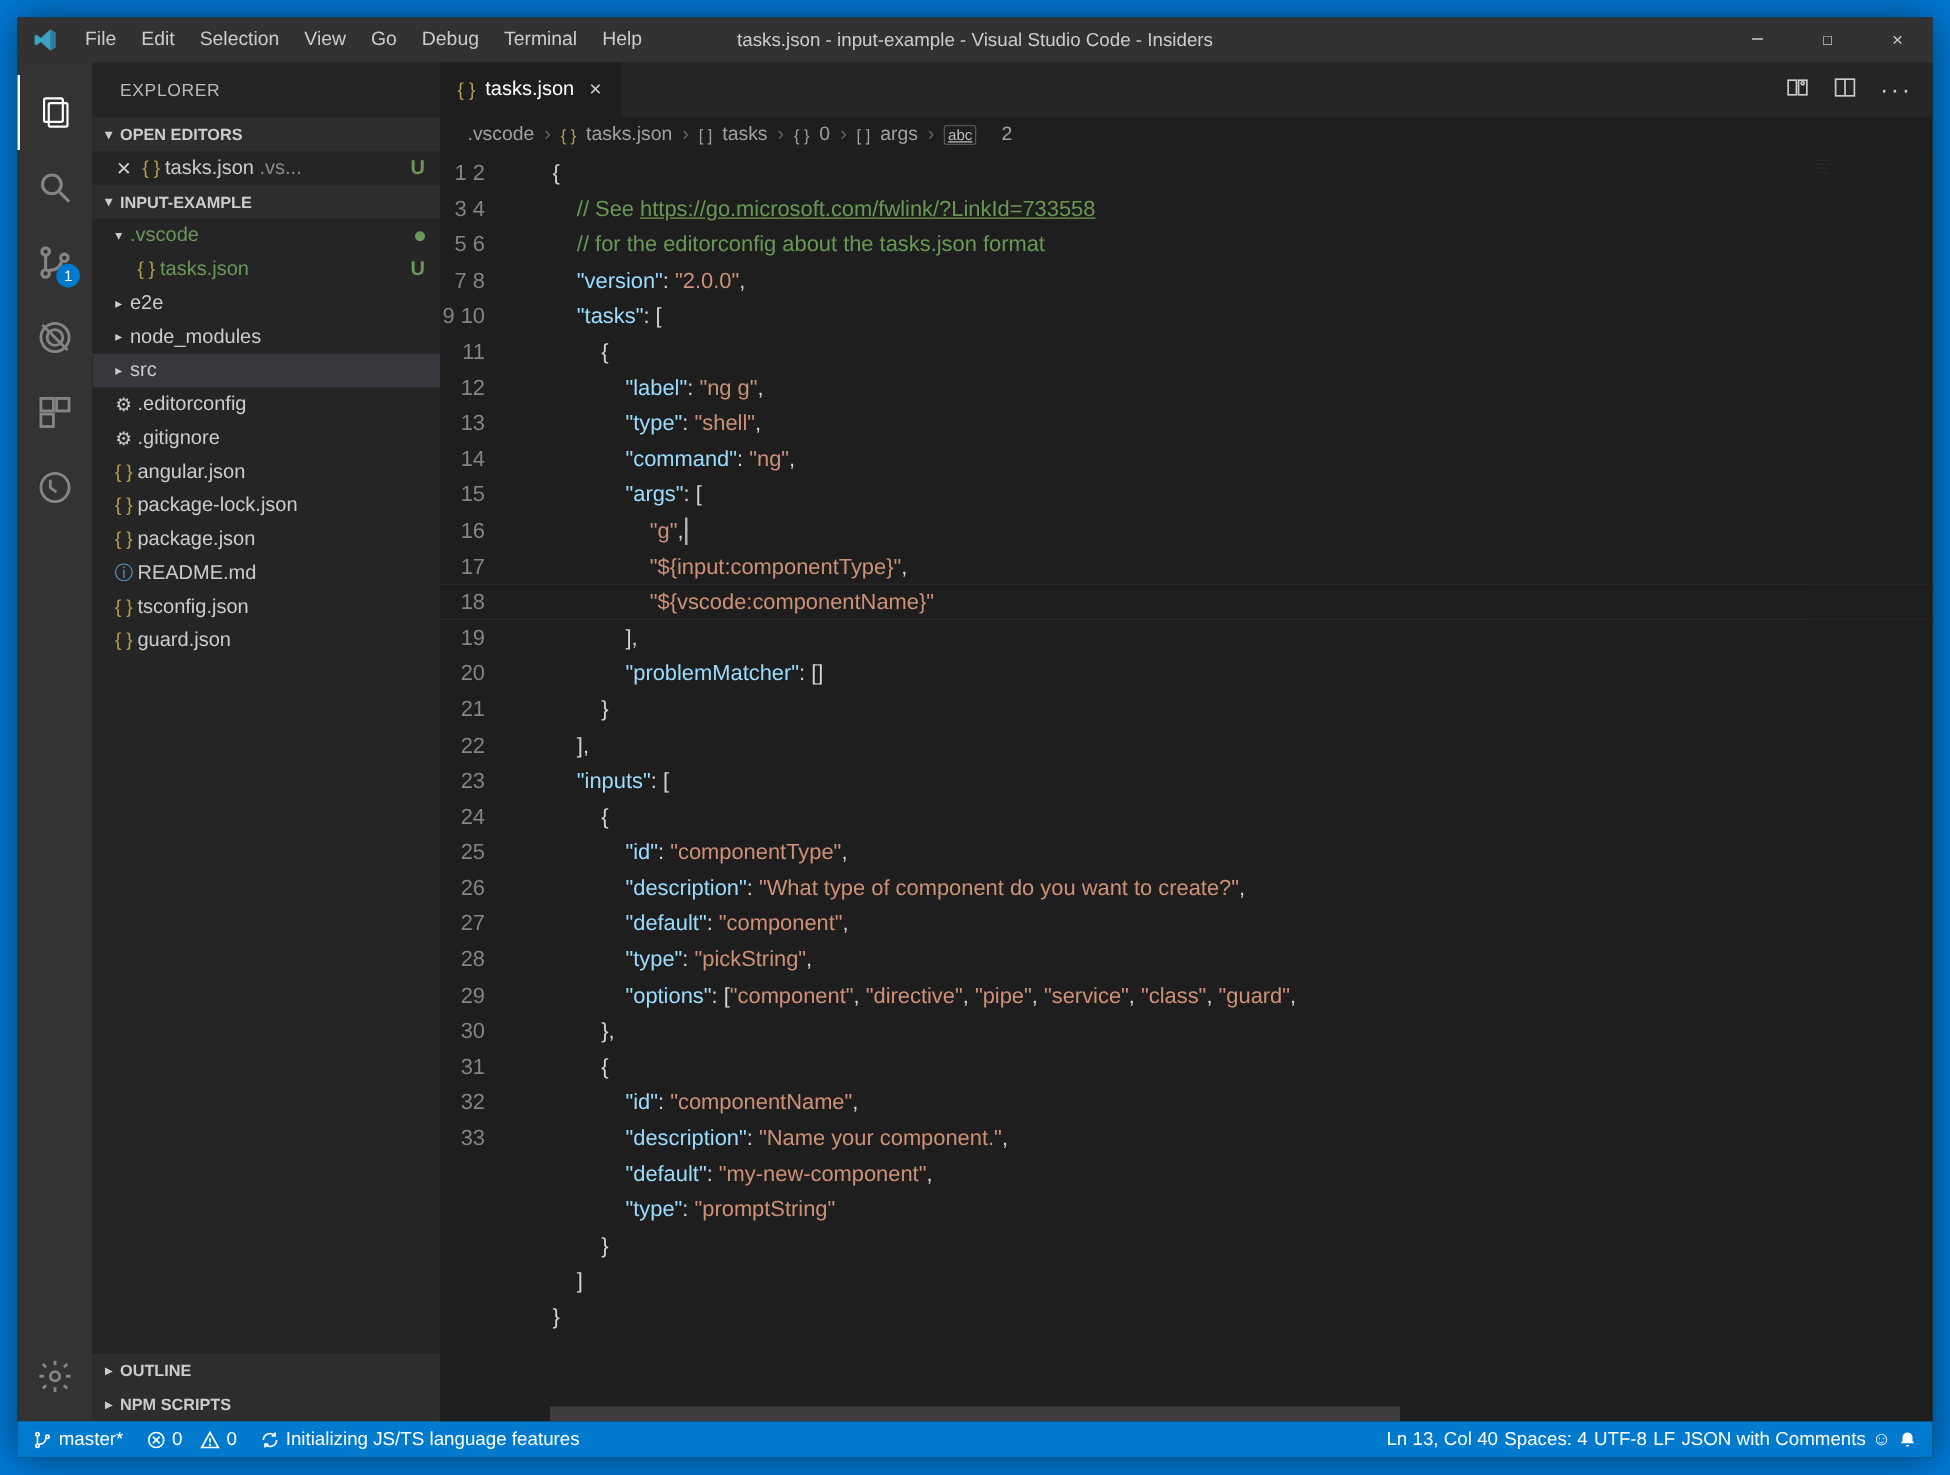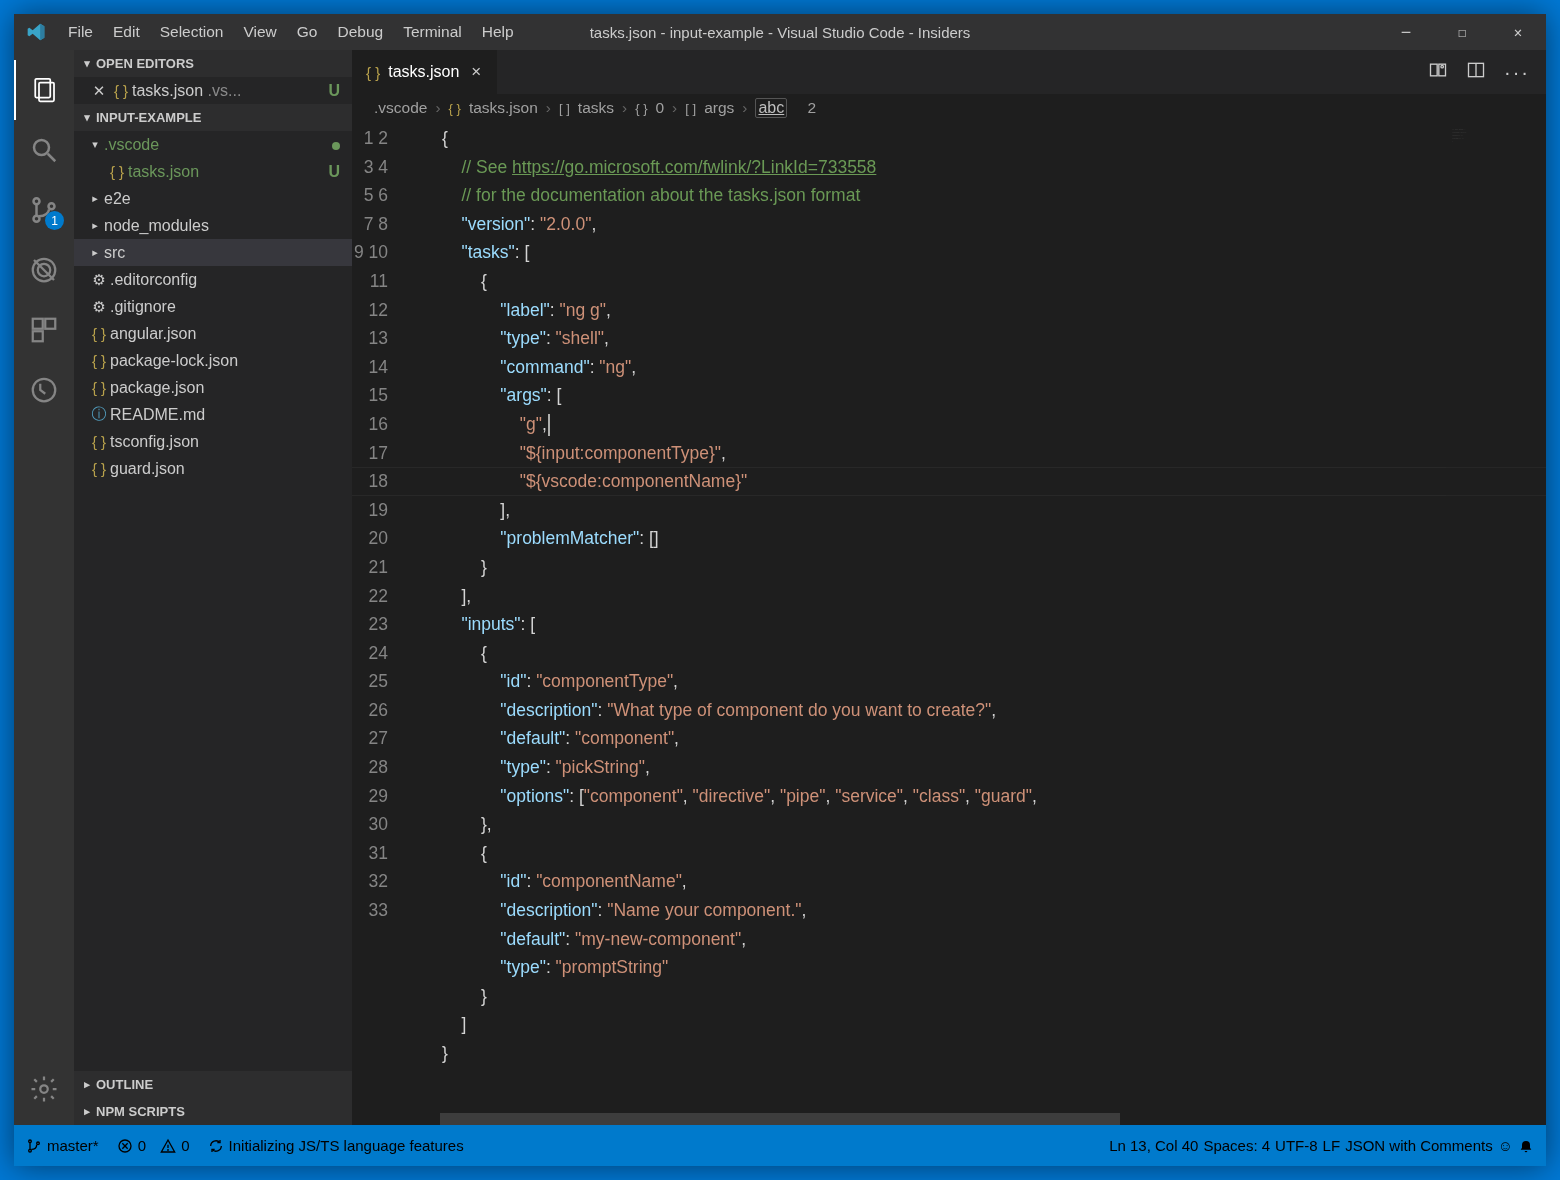--- a/index.html
+++ b/index.html
@@ -43,31 +43,31 @@
 .breadcrumb { height:28px; background:#1e1e1e; display:flex; align-items:center; padding-left:22px; font-size:15.5px; color:#a0a0a0; gap:8px; }
 .breadcrumb .sep { color:#666; }
 .breadcrumb .ic { font-size:13px; }
 .editor { flex:1; display:flex; background:#1e1e1e; font-family:Consolas,monospace; font-size:17.5px; position:relative; min-height:0;gap:32px; }
 .gutter { width:58px; text-align:right; color:#858585; padding-right:22px; line-height:28.6px; padding-top:2px; }
 .code { flex:1; white-space:pre; line-height:28.6px; color:#d4d4d4; padding-top:2px; overflow:hidden; position:relative; }
 .cur-line { position:absolute; left:0; right:0; height:28.6px; border-top:1px solid #282828; border-bottom:1px solid #282828; pointer-events:none; }
 .minimap { position:absolute; right:0; top:0; width:100px; height:100%; background:#1e1e1e; opacity:.25; font-size:2px; line-height:3px; color:#999; overflow:hidden; padding:6px; }
 .hscroll { height:12px; background:#1e1e1e; position:relative; }
 .hscroll .thumb { position:absolute; left:88px; top:0; width:680px; height:12px; background:rgba(121,121,121,.35); }
-.statusbar { height:41px; background:#007acc; color:#000000; display:flex; align-items:center; font-size:15px; padding:0 12px; gap:18px; }
+.statusbar { height:29px; background:#007acc; color:#ffffff; display:flex; align-items:center; font-size:15px; padding:0 12px; gap:18px; }
 .statusbar .r { margin-left:auto; display:flex; align-items:center; gap:5px; }
 .statusbar svg { width:16px; height:16px; vertical-align:middle; }
 .sb-item { display:flex; align-items:center; gap:5px; }
 
 .c-cmt { color:#6a9955; }
 .c-link { color:#6a9955; text-decoration:underline; }
 .c-key { color:#9cdcfe; }
 .c-str { color:#ce9178; }
 .c-pun { color:#d4d4d4; }
-.c-abc { color:#bfbfbf; font-size:16px; border:1px solid #555; padding:0 2px; border-radius:2px;text-decoration:underline; }
+.c-abc { color:#bfbfbf; font-size:12px; border:1px solid #555; padding:0 2px; border-radius:2px;text-decoration:underline; }
 .main { flex:1; display:flex; flex-direction:column; min-width:0; }
 .text-cursor { display:inline-block; width:2px; height:22px; background:#aeafad; vertical-align:middle; margin-left:1px; }
 .collapse { display:flex; flex-direction:column; }
 </style>
 </head>
 <body>
 
 <div class="vscode">
 
   <div class="titlebar">
@@ -141,20 +141,21 @@
       </div>
       <div class="abicon bottom">
         <svg viewBox="0 0 24 24" fill="none" stroke="currentColor" stroke-width="1.8">
             <circle cx="12" cy="12" r="3"></circle>
             <path d="M12 2v3M12 19v3M4.2 4.2l2.1 2.1M17.7 17.7l2.1 2.1M2 12h3M19 12h3M4.2 19.8l2.1-2.1M17.7 6.3l2.1-2.1"></path>
           </svg>
       </div>
     </div>
 
     <div class="sidebar">
+      <div class="hdr">EXPLORER</div>
 
       <div class="section-hdr">
           <span class="tw">▾</span>
           <span>OPEN EDITORS</span>
         </div>
       <div class="trow">
         <span class="ind" style="width:14px"></span>
         <span class="ic">✕</span>
         <span class="ic" style="color:#b9a24c">{ }</span>
         <span>tasks.json</span>&nbsp;<span style="opacity:.6">.vs...</span>
@@ -307,21 +308,21 @@
 26
 27
 28
 29
 30
 31
 32
 33</div>
 <div class="code"><span class="c-pun">{</span>
     <span class="c-cmt">// See </span><span class="c-link">https://go.microsoft.com/fwlink/?LinkId=733558</span>
-    <span class="c-cmt">// for the documentation about the tasks.json format</span>
+    <span class="c-cmt">// for the editorconfig about the tasks.json format</span>
     <span class="c-key">"version"</span><span class="c-pun">: </span><span class="c-str">"<span>2.0.0</span>"</span><span class="c-pun">,</span>
     <span class="c-key">"tasks"</span><span class="c-pun">: [</span>
         <span class="c-pun">{</span>
             <span class="c-key">"label"</span><span class="c-pun">: </span><span class="c-str">"<span>ng g</span>"</span><span class="c-pun">,</span>
             <span class="c-key">"type"</span><span class="c-pun">: </span><span class="c-str">"<span>shell</span>"</span><span class="c-pun">,</span>
             <span class="c-key">"command"</span><span class="c-pun">: </span><span class="c-str">"<span>ng</span>"</span><span class="c-pun">,</span>
             <span class="c-key">"args"</span><span class="c-pun">: [</span>
                 <span class="c-str">"<span>g</span>"</span><span class="c-pun">,</span><span class="text-cursor"></span>
                 <span class="c-str">"<span>${input:componentType}</span>"</span><span class="c-pun">,</span>
                 <span class="c-str">"<span>${vscode:componentName}</span>"</span>

